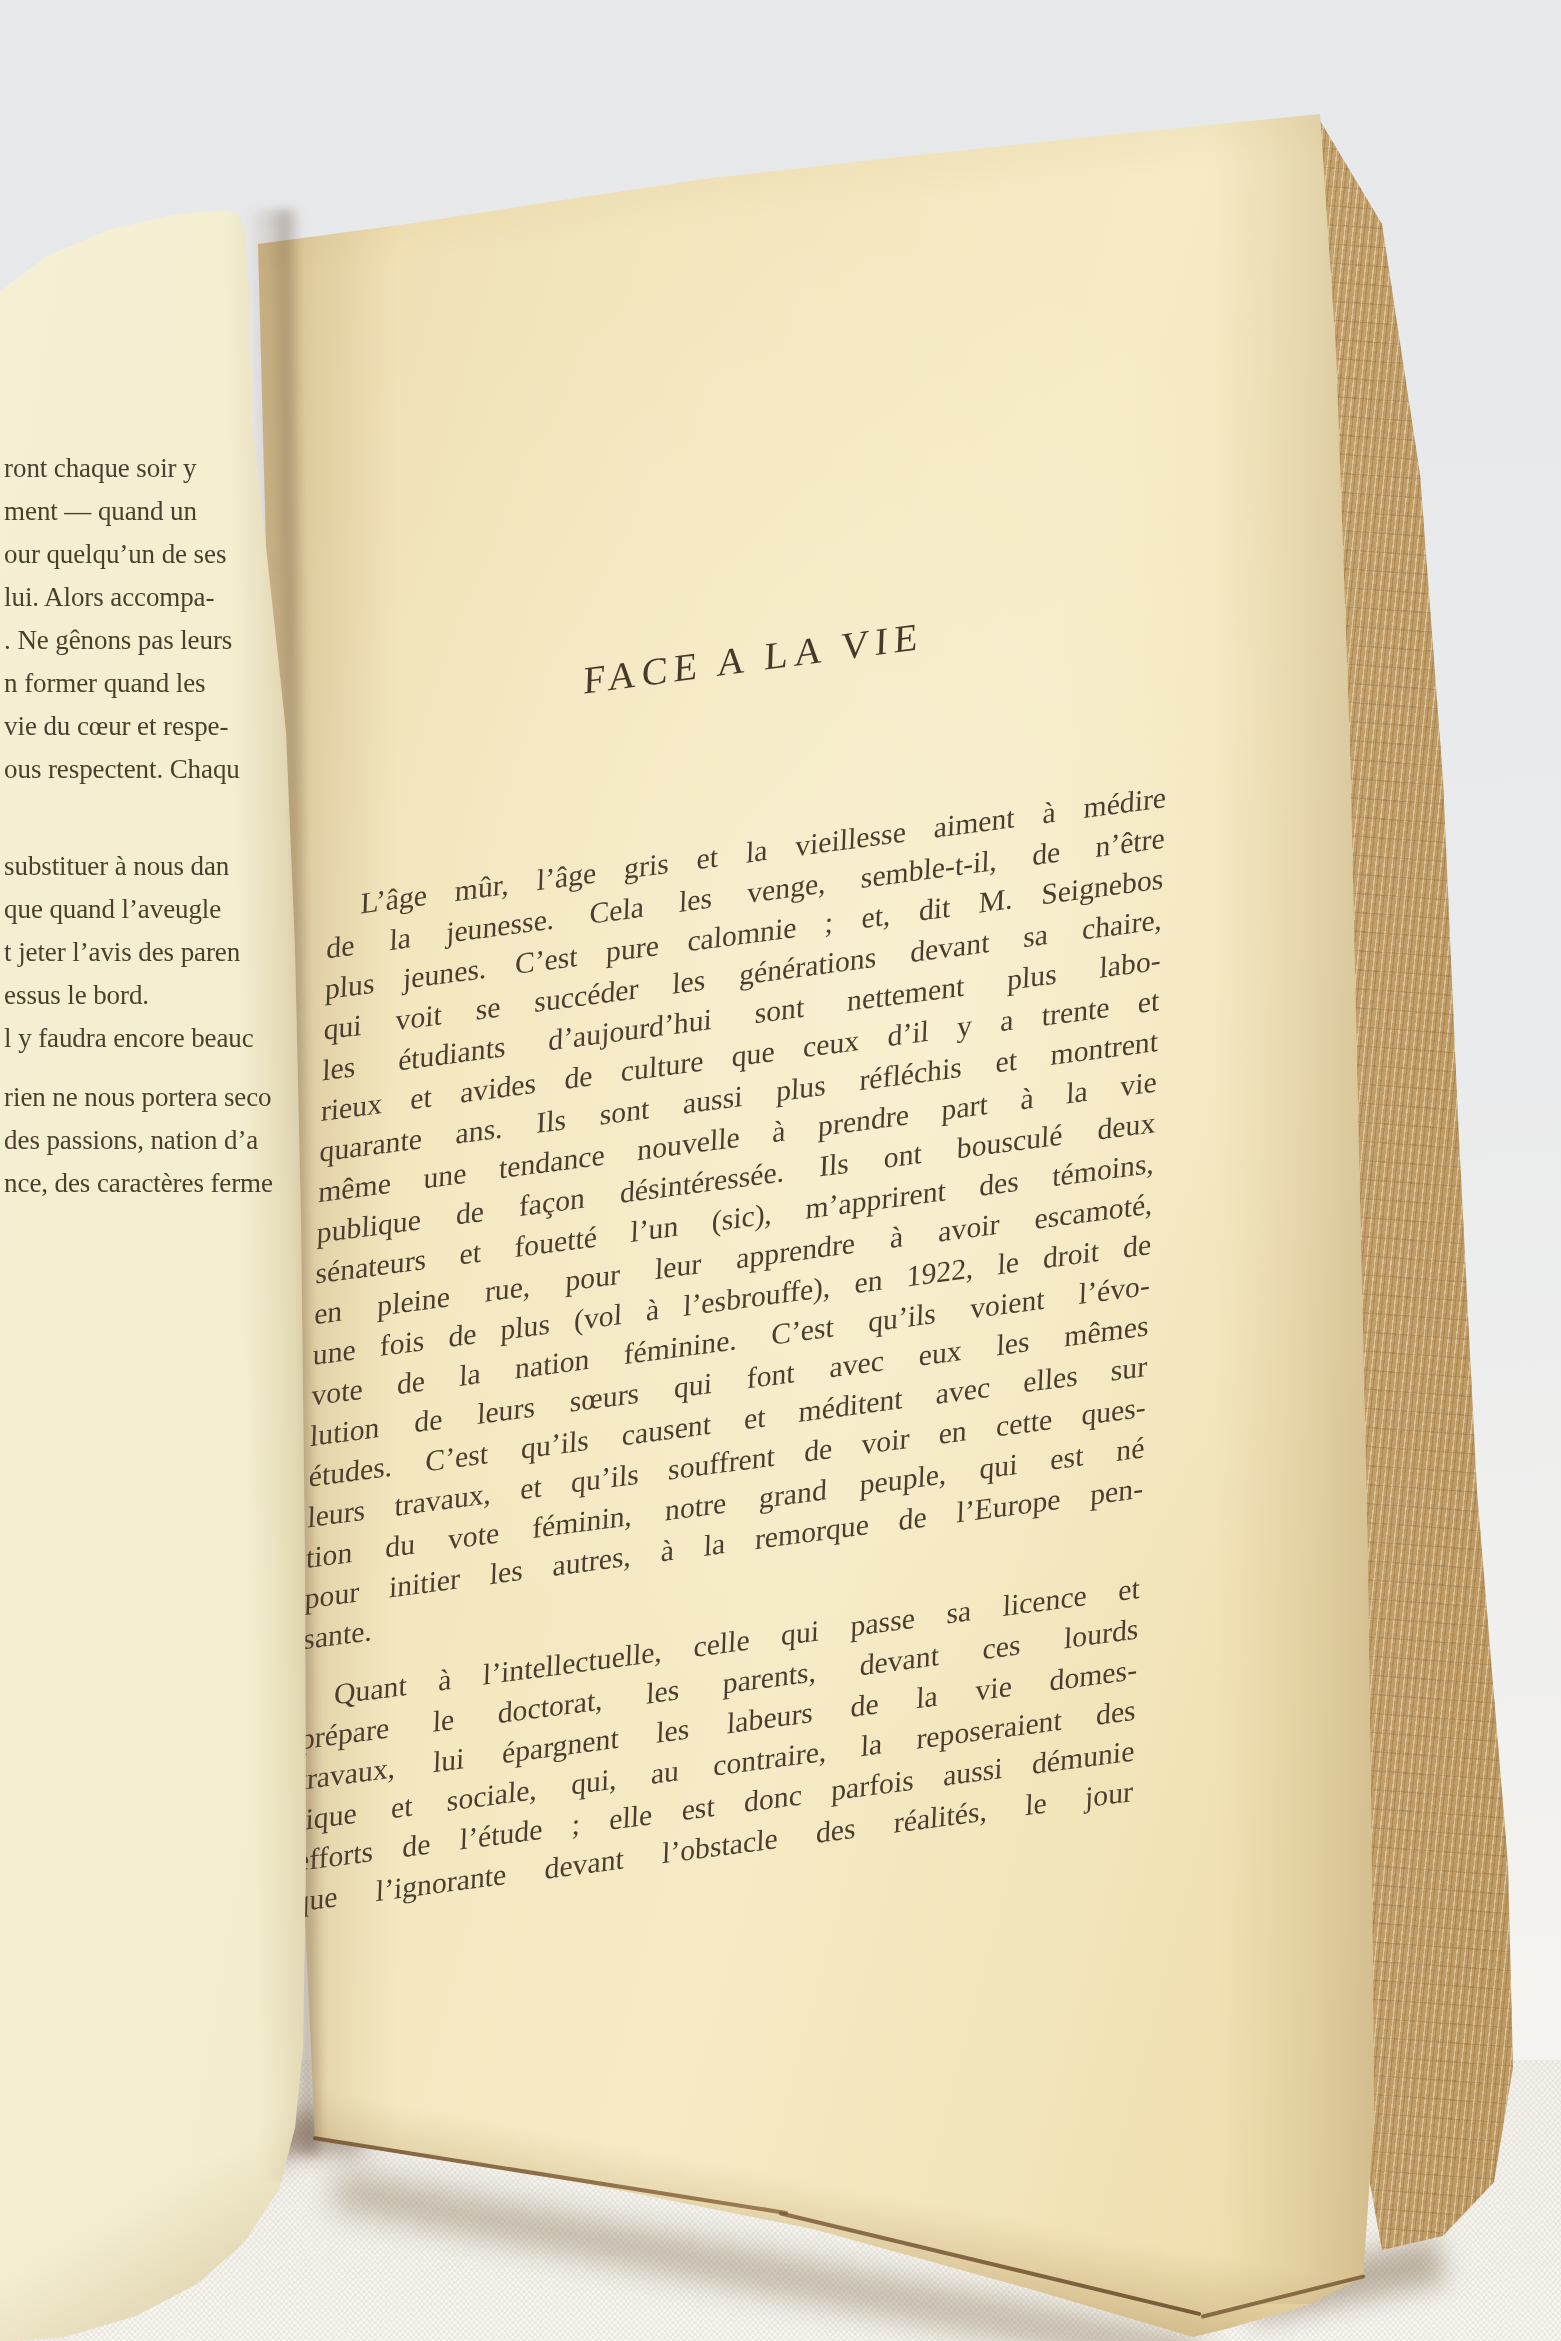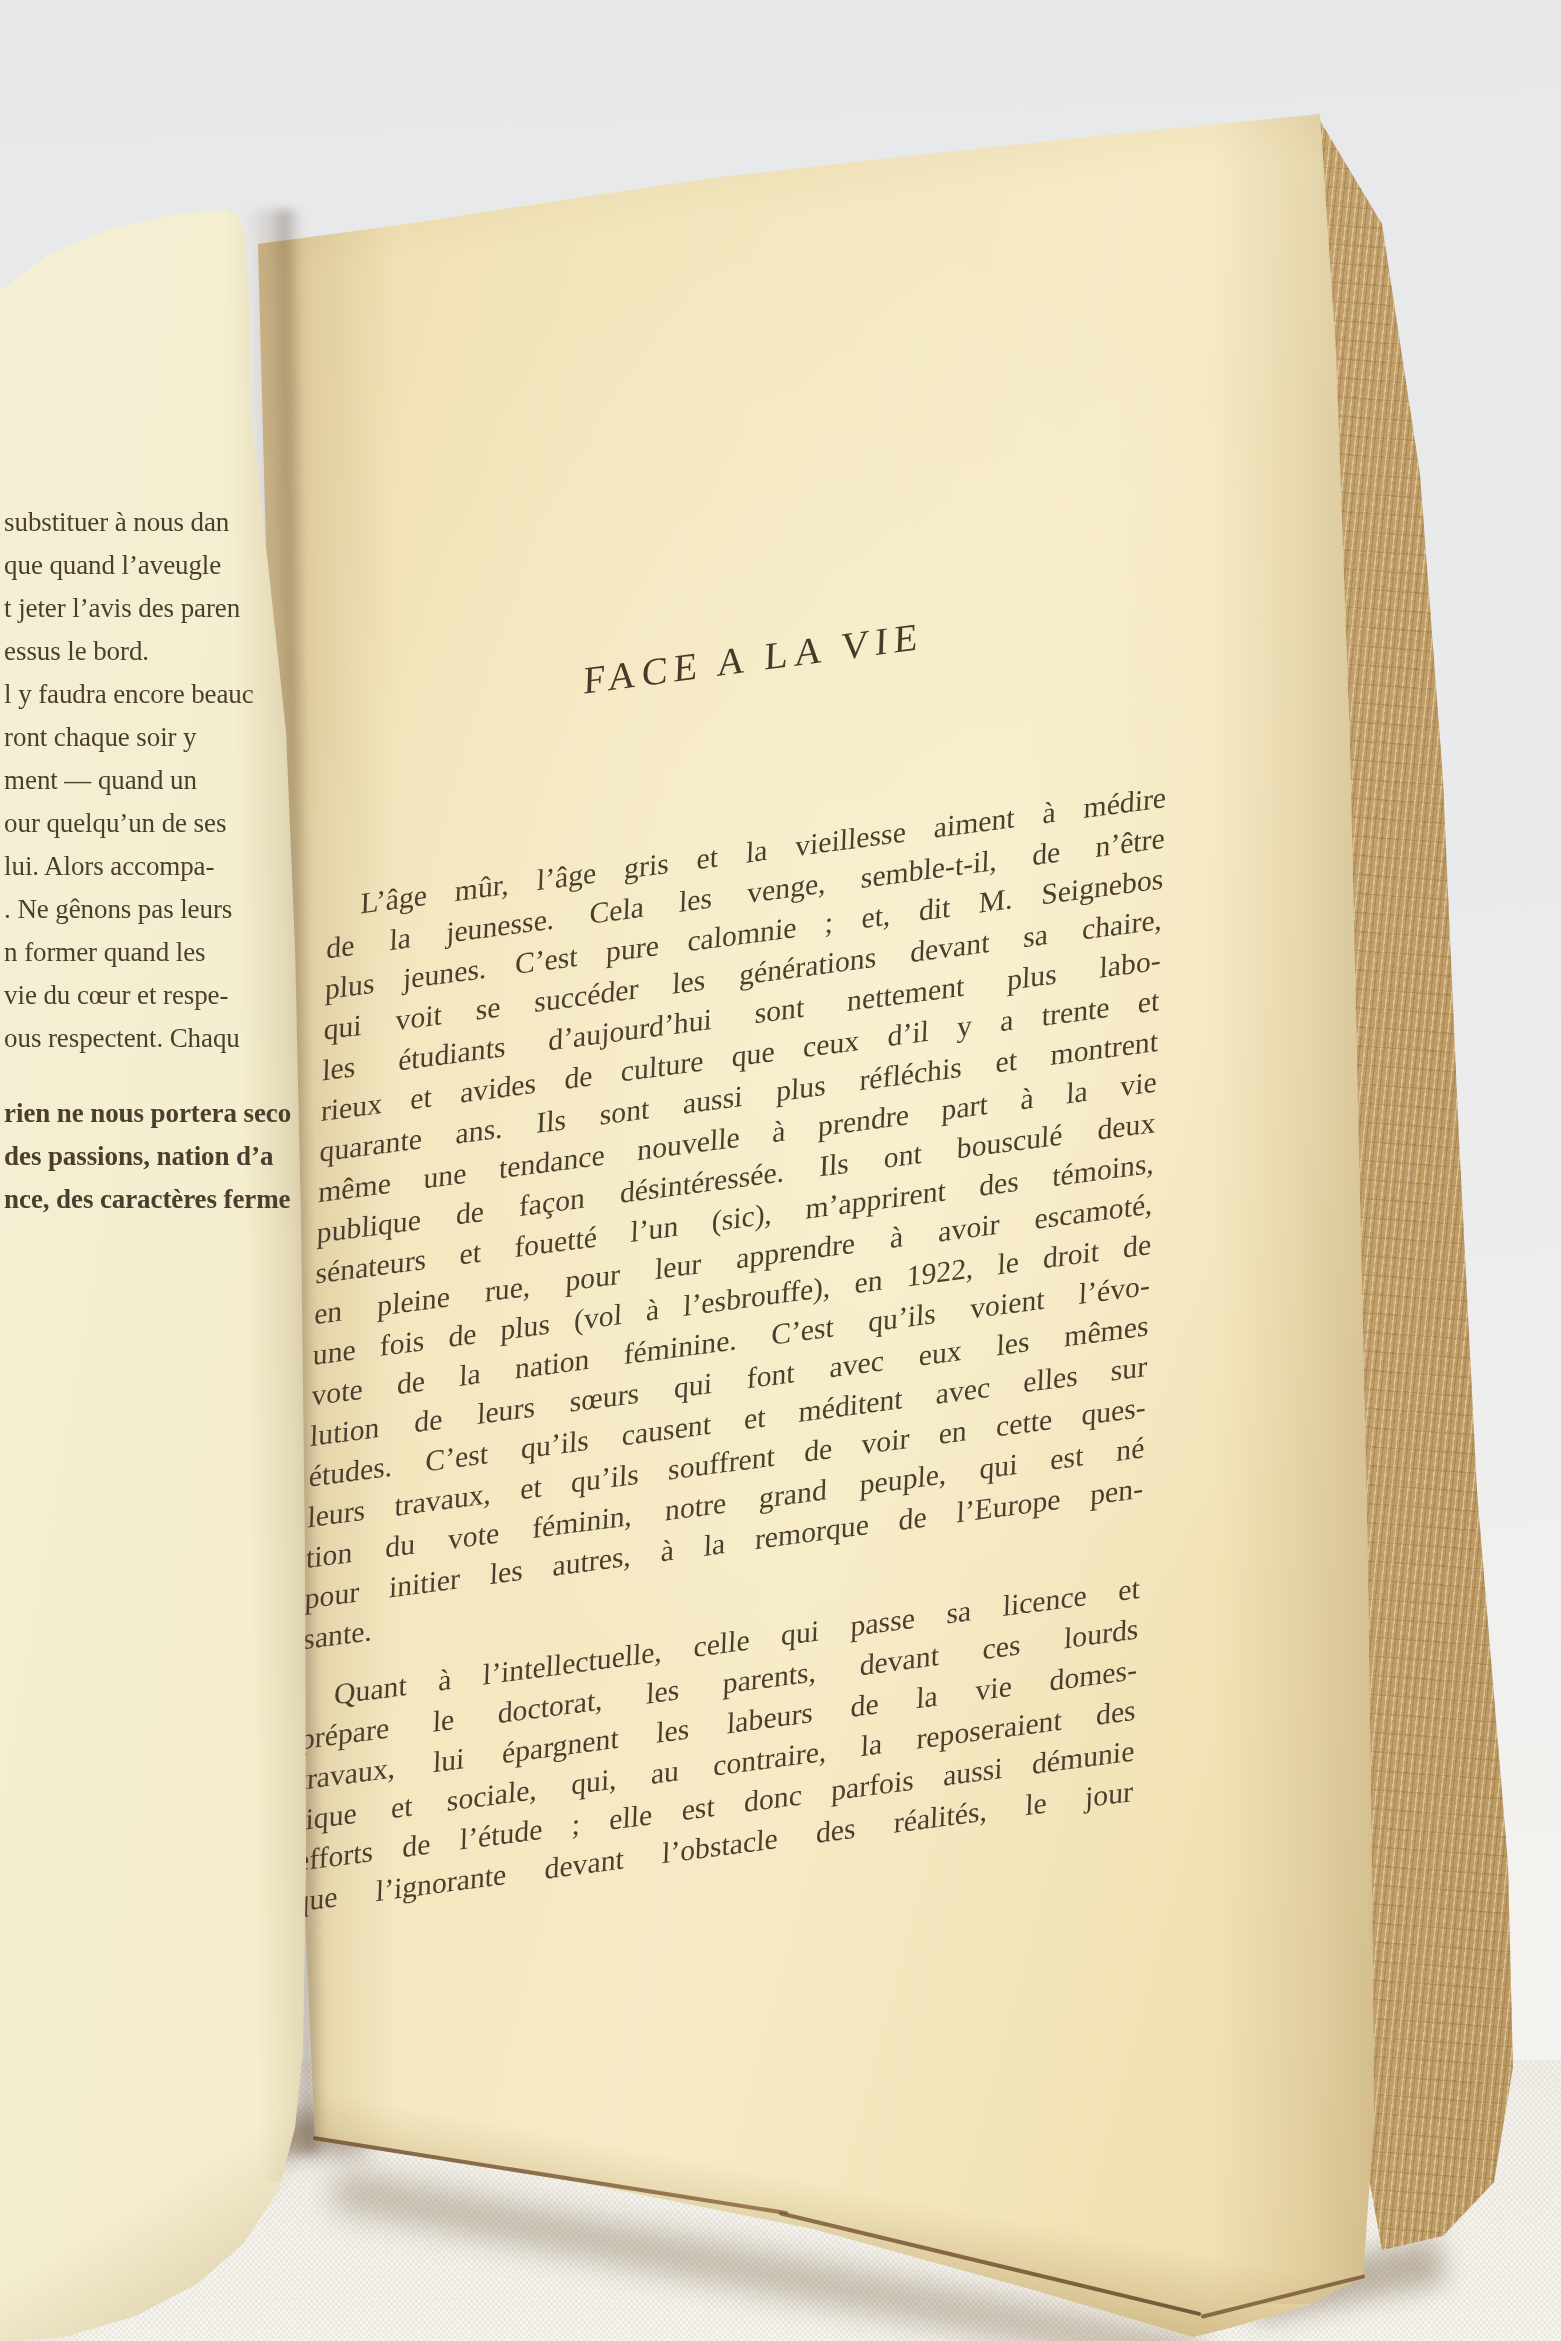--- a/index.html
+++ b/index.html
@@ -82,21 +82,21 @@
       linear-gradient(100deg,#f5f0d4 0%,#f3ecc9 60%,#ecdfb3 90%,#e2d0a0 100%);}
   .lp-edge{position:absolute;left:224px;top:176px;width:88px;height:2006px;
     transform:rotate(-1deg);transform-origin:0 0;
     background:linear-gradient(90deg, rgba(0,0,0,0) 0%, rgba(150,120,65,0.18) 55%, rgba(120,90,45,0.34) 92%, rgba(160,135,80,0.25) 100%);}
   .lp-corner{position:absolute;left:0;top:2067px;width:325px;height:278px;
     background:linear-gradient(150deg, rgba(0,0,0,0) 45%, rgba(150,115,70,0.2) 78%, rgba(125,90,55,0.28) 100%);}
   .lp-text{position:absolute;left:0;top:447px;width:306px;color:#4c3e2e;}
   .ll{font-size:27px;line-height:43px;height:43px;white-space:nowrap;padding-left:4.1px;letter-spacing:-0.1px;}
   .frag{margin:0;}
   .frag-b{margin-top:54px;}
-  .frag-c{margin-top:32px;font-weight:bold;}
+  .frag-c{margin-top:16px;}
 </style>
 </head>
 <body>
 
 <div class="scene">
 
   <div class="table"></div>
 
   <div class="sh sh-rb"></div>
   <div class="sh sh-rc"></div>
@@ -151,36 +151,36 @@
   <div class="el el-b"></div>
   <div class="el el-c"></div>
 
   <div class="seam"></div>
 
   <div class="page-left">
     <div class="lp-edge"></div>
     <div class="lp-corner"></div>
 
     <div class="lp-text">
-      <div class="frag frag-b">
-        <div class="ll">substituer à nous dan</div>
-        <div class="ll">que quand l’aveugle</div>
-        <div class="ll">t jeter l’avis des paren</div>
-        <div class="ll">essus le bord.</div>
-        <div class="ll">l y faudra encore beauc</div>
-      </div>
       <div class="frag frag-a">
         <div class="ll">ront chaque soir y</div>
         <div class="ll">ment — quand un</div>
         <div class="ll">our quelqu’un de ses</div>
         <div class="ll">lui. Alors accompa-</div>
         <div class="ll">. Ne gênons pas leurs</div>
         <div class="ll">n former quand les</div>
         <div class="ll">vie du cœur et respe-</div>
         <div class="ll">ous respectent. Chaqu</div>
+      </div>
+      <div class="frag frag-b">
+        <div class="ll">substituer à nous dan</div>
+        <div class="ll">que quand l’aveugle</div>
+        <div class="ll">t jeter l’avis des paren</div>
+        <div class="ll">essus le bord.</div>
+        <div class="ll">l y faudra encore beauc</div>
       </div>
       <div class="frag frag-c">
         <div class="ll">rien ne nous portera seco</div>
         <div class="ll">des passions, nation d’a</div>
         <div class="ll">nce, des caractères ferme</div>
       </div>
     </div>
   </div>
 
 </div>

